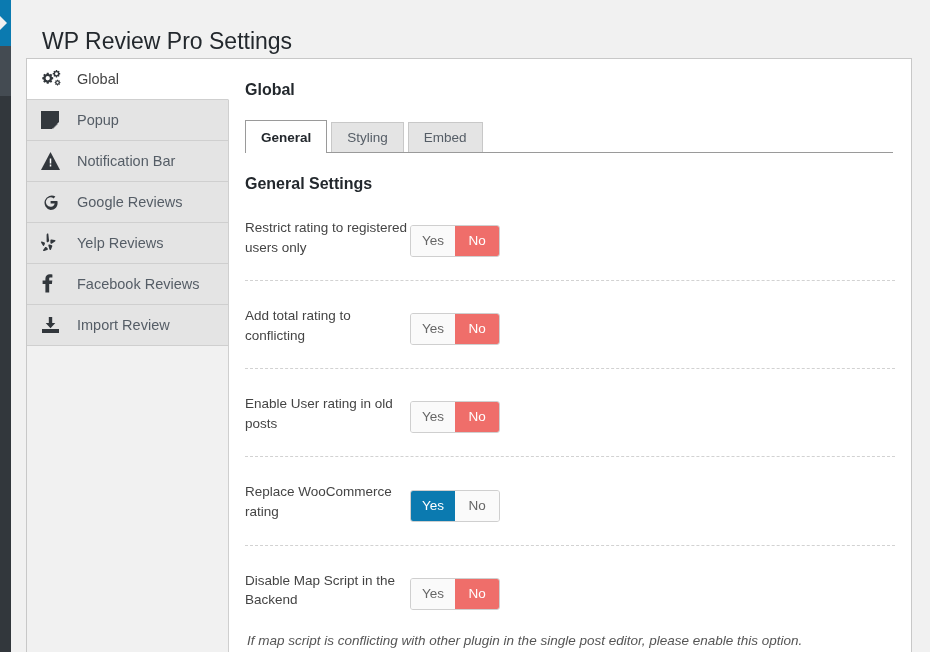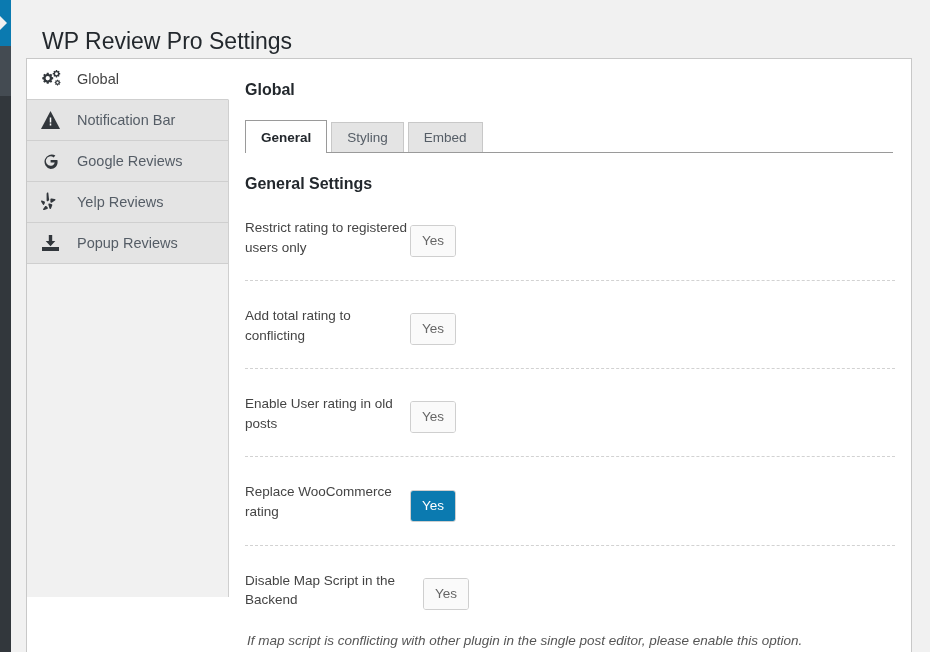--- a/index.html
+++ b/index.html
@@ -179,37 +179,36 @@
   }
 
   
   .setting-row {
     display: flex;
     align-items: flex-end;
     padding: 24px 0 23px 0;
     border-bottom: 1px dashed #d2d2d2;
     min-height: 34px;
   }
-  .setting-row.no-border { border-bottom: none; gap: 13px; }
+  .setting-row.no-border { border-bottom: none; }
   .setting-label {
     width: 165px;
     flex: 0 0 165px;
     font-size: 13.5px;
     line-height: 1.45;
     color: #444;
     padding-top: 1px;
   }
   .toggle {
     display: inline-flex;
     border: 1px solid #cfcfcf;
     border-radius: 3px;
     overflow: hidden;
     height: 30px;
     background: #fafafa;
-    flex-direction: column;
   }
   .toggle-opt {
     min-width: 44px;
     padding: 0 11px;
     height: 30px;
     line-height: 30px;
     text-align: center;
     font-size: 13.5px;
     color: #666;
     background: #fafafa;
@@ -258,20 +257,29 @@
         <span class="nav-icon">
           <svg width="20" height="18" viewBox="0 0 20 18" fill="#32373c">
             <path d="M12.2 7.3l-1.25-.2a4.3 4.3 0 0 0-.42-1l.74-1.02-1.35-1.35-1.03.74a4.3 4.3 0 0 0-1-.42l-.2-1.25H5.78l-.2 1.25c-.36.1-.69.24-1 .42l-1.03-.74-1.35 1.35.74 1.03c-.18.3-.32.64-.42 1l-1.25.2v1.9l1.25.2c.1.36.24.7.42 1l-.74 1.03 1.35 1.35 1.03-.74c.31.18.64.32 1 .42l.2 1.25h1.9l.2-1.25c.36-.1.7-.24 1-.42l1.03.74 1.35-1.35-.74-1.03c.18-.3.32-.64.42-1l1.25-.2zM6.73 10.4a2.15 2.15 0 1 1 0-4.3 2.15 2.15 0 0 1 0 4.3z"></path>
             <path d="M19.2 3.1l-.85-.13a2.9 2.9 0 0 0-.28-.68l.5-.7-.9-.9-.7.5a2.9 2.9 0 0 0-.68-.28L16.15 0h-1.3l-.14.9c-.24.07-.47.17-.68.29l-.7-.5-.9.9.5.7c-.12.21-.22.44-.29.68l-.9.14v1.28l.9.14c.7.24.17.47.29.68l-.5.7.9.9.7-.5c.21.12.44.22.68.29l.14.9h1.3l.14-.9c.24-.7.47-.17.68-.29l.7.5.9-.9-.5-.7c.12-.21.22-.44.29-.68l.85-.14zM15.5 5.22a1.47 1.47 0 1 1 0-2.94 1.47 1.47 0 0 1 0 2.94z"></path>
             <path d="M19.4 12.1l-.66-.1a2.3 2.3 0 0 0-.22-.53l.39-.54-.7-.7-.54.39a2.3 2.3 0 0 0-.53-.22l-.1-.66h-1l-.1.66c-.19.05-.36.13-.53.22l-.54-.39-.7.7.39.54c-.1.17-.17.34-.22.53l-.66.1v1l.66.1c.5.19.13.36.22.53l-.39.54.7.7.54-.39c.17.1.34.17.53.22l.1.66h1l.1-.66c.19-.5.36-.13.53-.22l.54.39.7-.7-.39-.54c.1-.17.17-.34.22-.53l.66-.1zM16.54 13.74a1.14 1.14 0 1 1 0-2.28 1.14 1.14 0 0 1 0 2.28z"></path>
           </svg>
         </span>
         <span class="nav-label">Global</span>
       </div>
 
+      <div class="nav-item">
+        <span class="nav-icon">
+          <svg width="18" height="18" viewBox="0 0 18 18" fill="#32373c">
+            <path d="M0 0h18v11l-7 7H0z"></path>
+            <path d="M12 18v-5h5z" fill="#32373c" opacity="0.55"></path>
+          </svg>
+        </span>
+        <span class="nav-label">Popup</span>
+      </div>
 
       <div class="nav-item">
         <span class="nav-icon">
           <svg width="19" height="18" viewBox="0 0 19 18" fill="#32373c">
             <path d="M9.5 0L19 18H0z"></path>
             <path d="M8.75 6.4h1.5v5h-1.5zM8.75 12.6h1.5v1.8h-1.5z" fill="#ffffff"></path>
           </svg>
         </span>
         <span class="nav-label">Notification Bar</span>
       </div>
@@ -291,29 +299,37 @@
             <path d="M7.3 0.7C6.2 0.3 5.6 1 5.6 2.1v6.1c0 1 .9 1.4 1.6.8l.5-.4c.7-.6.5-1.6.2-2.4L7.3 0.7z"></path>
             <path d="M3.6 9.6L0.9 8.6c-1-.4-1 .5-.6 1.3l1.6 2.5c.5.8 1.2.6 1.5-.3l.4-1.2c.3-.8.1-1.1-.2-1.3z"></path>
             <path d="M3.9 14.4l-1.6 2.3c-.6.9.1 1.5 1 1.2l2.8-1c.9-.3 1-1.1.4-1.7l-.8-.8c-.6-.6-1.4-.5-1.8 0z"></path>
             <path d="M8.6 11.6c-.8-.2-1.4.4-1.2 1.2l1 3.4c.3 1 1.2 1.1 1.6.2l1.2-2.8c.4-.9-.1-1.5-1-1.6l-1.6-.4z"></path>
             <path d="M9.4 9.9c.1.8.9 1.1 1.6.6l3-2c.9-.6.6-1.5-.4-1.6l-3-.3c-1-.1-1.4.6-1.2 1.5l0 1.8z"></path>
           </svg>
         </span>
         <span class="nav-label">Yelp Reviews</span>
       </div>
 
+      <div class="nav-item">
+        <span class="nav-icon">
+          <svg width="12" height="20" viewBox="0 0 12 20" fill="#32373c">
+            <path d="M8.2 6.6V4.9c0-.8.2-1.3 1.4-1.3h1.8V.4C11 .3 10 .2 8.8.2 6.2.2 4.4 1.8 4.4 4.7v1.9H1.6v3.3h2.8v8.5h3.8v-8.5h2.7l.4-3.3z"></path>
+          </svg>
+        </span>
+        <span class="nav-label">Facebook Reviews</span>
+      </div>
 
       <div class="nav-item">
         <span class="nav-icon">
           <svg width="19" height="18" viewBox="0 0 19 18" fill="#32373c">
             <path d="M7.8 1h3.4v6h3.1L9.5 12.3 4.7 7h3.1z"></path>
             <path d="M1 13h17v4H1z"></path>
           </svg>
         </span>
-        <span class="nav-label">Popup Reviews</span>
+        <span class="nav-label">Import Review</span>
       </div>
 
       <div id="settings-nav-spacer"></div>
     </nav>
 
     <section id="settings-content">
 
       <h2 id="content-title">Global</h2>
 
       <div id="tab-bar">

